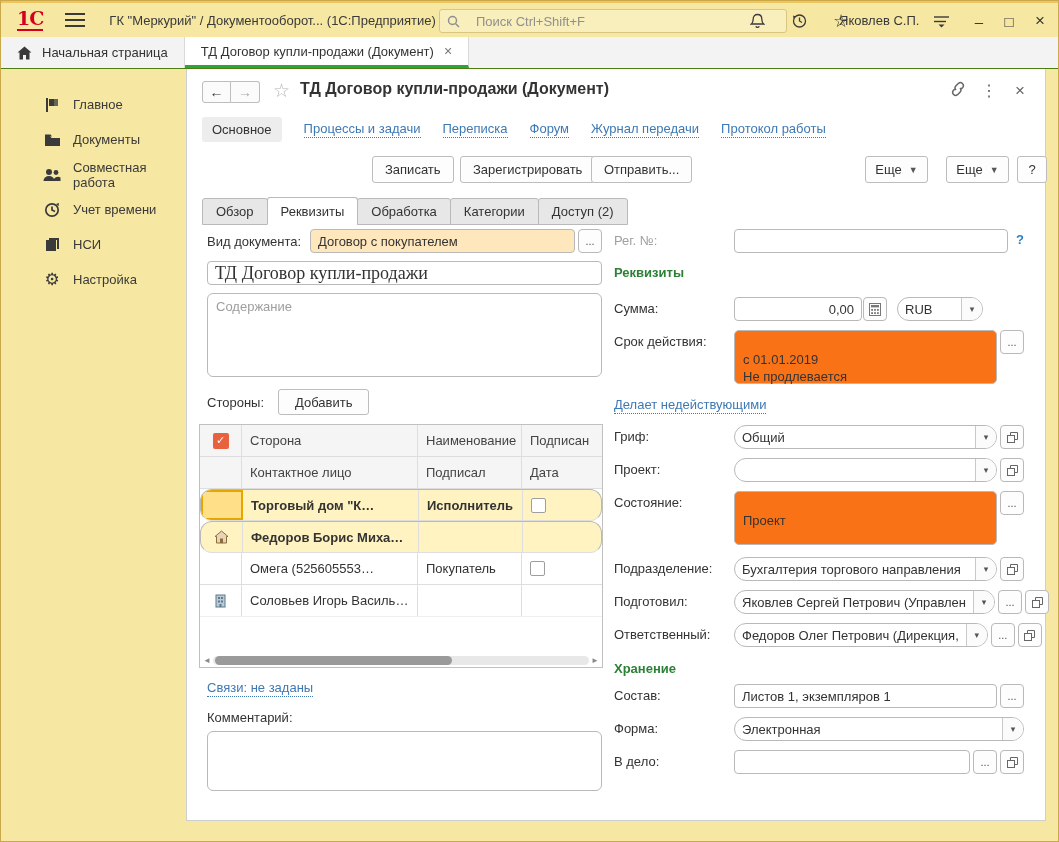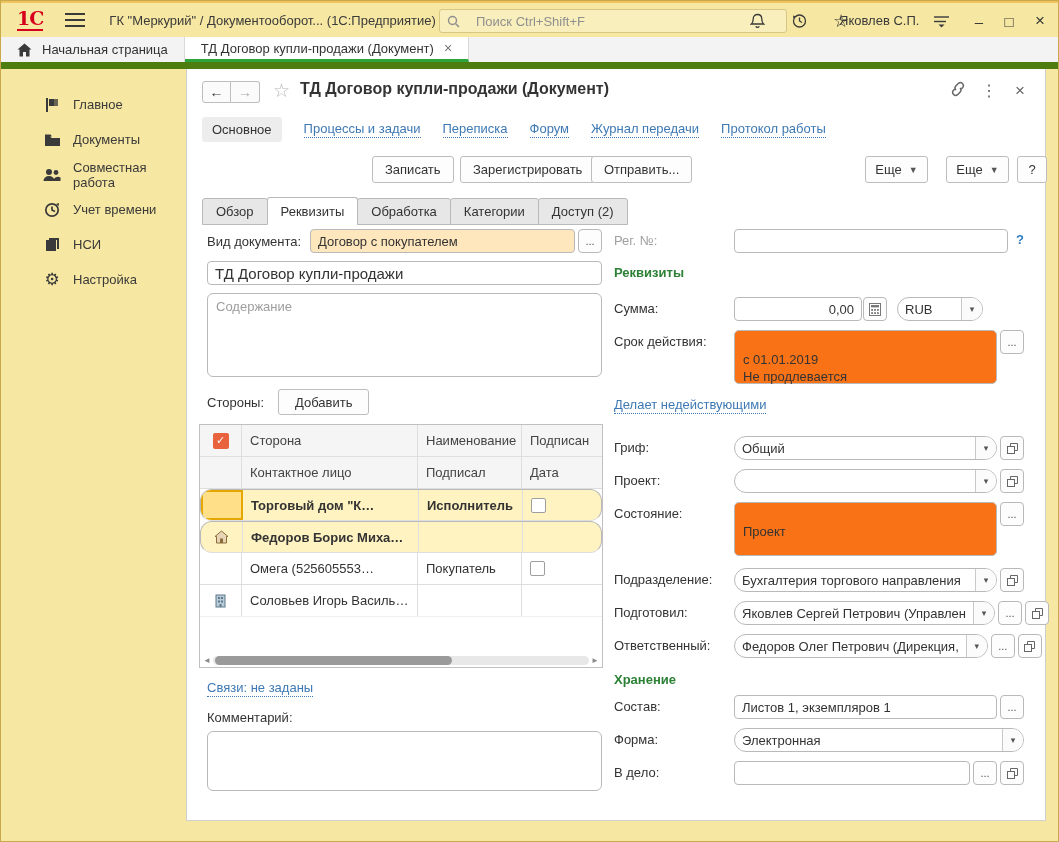--- a/index.html
+++ b/index.html
@@ -22,21 +22,21 @@
                      font-family:inherit; font-size:13px; color:#666; }
   .searchbox input::placeholder { color:#8f8f8f; }
   .tb-ico { position:absolute; top:7px; width:24px; height:22px; display:flex; align-items:center;
             justify-content:center; color:#3a3a3a; cursor:pointer; }
   .tb-user { position:absolute; top:10px; left:838px; color:#3a3a3a; cursor:pointer; }
   .winbtn { position:absolute; top:6px; width:26px; height:24px; display:flex; align-items:center;
             justify-content:center; font-size:15px; color:#3a3a3a; cursor:pointer; }
 
   
   #tabstrip { position:absolute; left:0; top:36px; width:100%; height:32px; background:#f3f3f3;
-              border-bottom:7px solid #4d7c0f; display:flex; }
+              border-bottom:1px solid #4d7c0f; display:flex; }
   .wtab { display:flex; align-items:center; padding:0 16px; border-right:1px solid #d9d9d9; cursor:pointer; }
   .wtab.home { background:#f3f3f3; }
   .wtab.active { background:#ffffff; border-bottom:3px solid #2da43c; }
   .wtab .x { margin-left:10px; color:#777; font-size:14px; }
   .home-ico { margin-right:10px; }
 
   
   #sidebar { position:absolute; left:0; top:68px; width:185px; bottom:0; background:#f6e7a2; }
   .side-item { display:flex; align-items:center; height:35px; padding-left:42px; cursor:pointer; color:#3a3a3a; }
   .side-item .ic { width:18px; height:18px; margin-right:12px; display:flex; align-items:center; justify-content:center; }
@@ -67,21 +67,21 @@
   .doctabs { position:absolute; left:15px; top:128px; display:flex; align-items:flex-end; }
   .dtab { border:1px solid #b9b9b9; background:#e7e7e7; padding:5px 13px; margin-right:-1px; cursor:pointer;
           border-radius:3px 3px 0 0; color:#333; }
   .dtab.active { background:#fff; border-bottom:1px solid #fff; padding-top:6px; font-weight:normal; }
 
   
   .lab { color:#333; }
   .lab.dis { color:#a0a0a0; }
   .inp { height:24px; border:1px solid #b9b9b9; border-radius:4px; background:#fff; display:flex;
          align-items:center; padding:0 7px; overflow:hidden; white-space:nowrap; }
-  .inp input { border:none; outline:none; width:100%; font-family:Liberation Sans, sans-serif; font-size:15px; background:transparent; color:#333; }
+  .inp input { border:none; outline:none; width:100%; font-family:Liberation Serif, serif; font-size:18px; background:transparent; color:#333; }
   .inp input::placeholder { color:#9e9e9e; }
   .sq-btn { width:24px; height:24px; border:1px solid #b9b9b9; border-radius:4px; background:#fdfdfd;
             display:flex; align-items:center; justify-content:center; margin-left:3px; cursor:pointer;
             color:#555; font-size:11px; flex:0 0 auto; }
   .sel { height:24px; border:1px solid #b9b9b9; border-radius:12px; background:#fff; display:flex;
          align-items:stretch; overflow:hidden; }
   .sel .txt { flex:1; display:flex; align-items:center; padding:0 7px; white-space:nowrap; overflow:hidden; }
   .sel .arr { width:21px; border-left:1px solid #c9c9c9; display:flex; align-items:center;
               justify-content:center; font-size:9px; color:#555; background:#fbfbfb; cursor:pointer; }
   .mbox { border:1px solid #b9b9b9; border-radius:5px; background:#f97316; padding:20px 8px; line-height:17px; }
@@ -431,21 +431,21 @@
           <div class="mbox grow" style="height:54px">
             <div>с 01.01.2019</div>
             <div>Не продлевается</div>
           </div>
           <div class="sq-btn">...</div>
         </div>
       </div>
 
       <div style="margin-top:13px"><span class="lnk">Делает недействующими</span></div>
 
-      <div class="frow" style="margin-top:22px">
+      <div class="frow" style="margin-top:11px">
         <span class="lab">Гриф:</span>
         <div class="fctl">
           <div class="sel grow">
             <div class="txt">Общий</div>
             <div class="arr">▾</div>
           </div>
           <div class="sq-btn">
             <svg width="11" height="11" viewBox="0 0 11 11">
                 <rect x="0.5" y="3.5" width="7" height="7" fill="none" stroke="#666"></rect>
                 <path d="M3.5 3.5 V0.5 h7 v7 h-3" fill="none" stroke="#666"></path>

